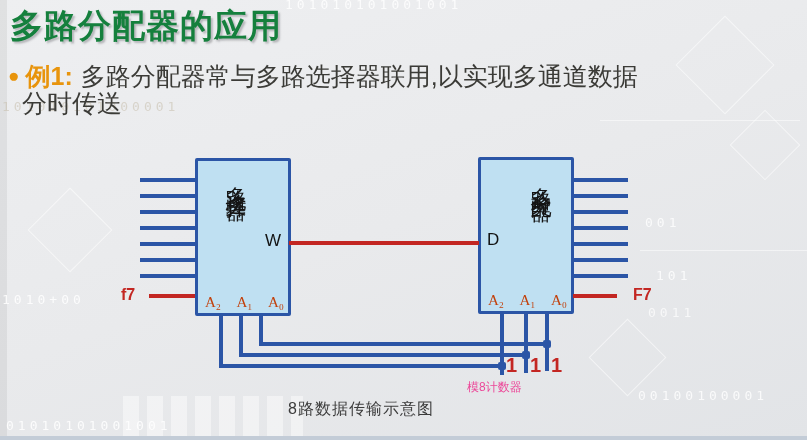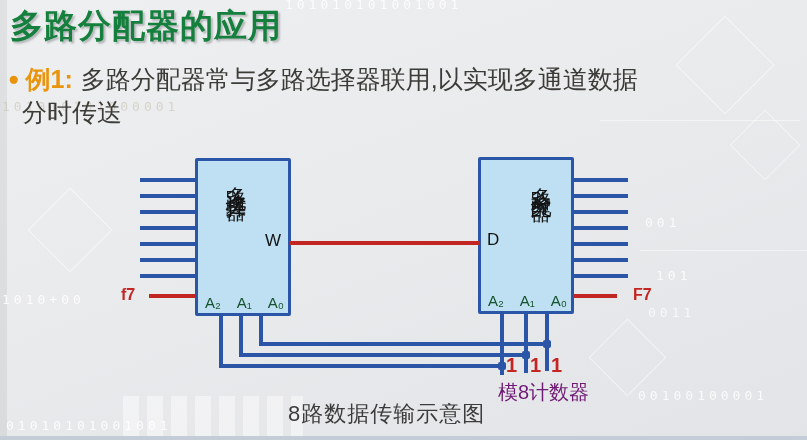--- a/index.html
+++ b/index.html
@@ -20,41 +20,41 @@
   .bottomstrip { left:0; bottom:0; width:100%; height:4px; background:#c3ccd7; }
 
   
   .title {
     position:absolute; left:10px; top:4px;
     font-size:33px; font-weight:bold; color:#15803d;
     text-shadow:2px 2px 2px rgba(80,80,85,0.35);
     letter-spacing:1px;
   }
   .example { position:absolute; left:8px; top:62px; width:792px;
-    font-size:25px; line-height:33px; color:#3b3b37; }
+    font-size:25px; line-height:27px; color:#3b3b37; }
   .example .bullet { color:#e8940c; font-size:19px; vertical-align:3px; margin-right:6px; }
   .example .exlabel { color:#e8940c; font-weight:bold; margin-right:8px; }
   .example .line2 { margin-left:14px; }
 
   
   #diagram { position:absolute; inset:0; }
   .block { position:absolute; background:#bfe0f2; border:3px solid #2b55a6; border-radius:2px; }
   .vlabel { position:absolute; writing-mode:vertical-rl; text-orientation:upright;
             font-size:21px; letter-spacing:4px; color:#141414; }
   .portlabel { position:absolute; font-size:17px; color:#141414; }
   .arow { position:absolute; bottom:2px; left:7px; right:4px; display:flex;
-          justify-content:space-between; font-family:Liberation Sans, sans-serif;
-          font-size:15px; color:#14532d; }
+          justify-content:space-between; font-family:Liberation Serif, serif;
+          font-size:15px; color:#c2410c; }
   .wire { position:absolute; background:#2b55a6; }
   .wire.red { background:#c32622; }
   .dot { position:absolute; width:8px; height:8px; border-radius:2px; background:#2b55a6; }
   .siglabel { position:absolute; font-size:16px; font-weight:bold; color:#c32622; }
   .one { position:absolute; font-size:20px; font-weight:bold; color:#c32622; }
-  .counterlabel { position:absolute; left:498px; top:379px; font-size:20px; color:#701a75; }
-  .caption { position:absolute; left:288px; top:399px; font-size:22px; color:#3c3c3c; letter-spacing:1px; }
+  .counterlabel { position:absolute; left:467px; top:379px; font-size:12px; color:#ec4899; }
+  .caption { position:absolute; left:288px; top:399px; font-size:16px; color:#3c3c3c; letter-spacing:1px; }
 </style>
 </head>
 <body>
 
 <div class="decor leftstrip"></div>
 <div class="decor hex" style="left:690px; top:30px; width:70px; height:70px;"></div>
 <div class="decor hex" style="left:740px; top:120px; width:50px; height:50px;"></div>
 <div class="decor hex" style="left:40px; top:200px; width:60px; height:60px;"></div>
 <div class="decor hex" style="left:600px; top:330px; width:55px; height:55px;"></div>
 <div class="decor trace" style="left:600px; top:120px; width:200px;"></div>

